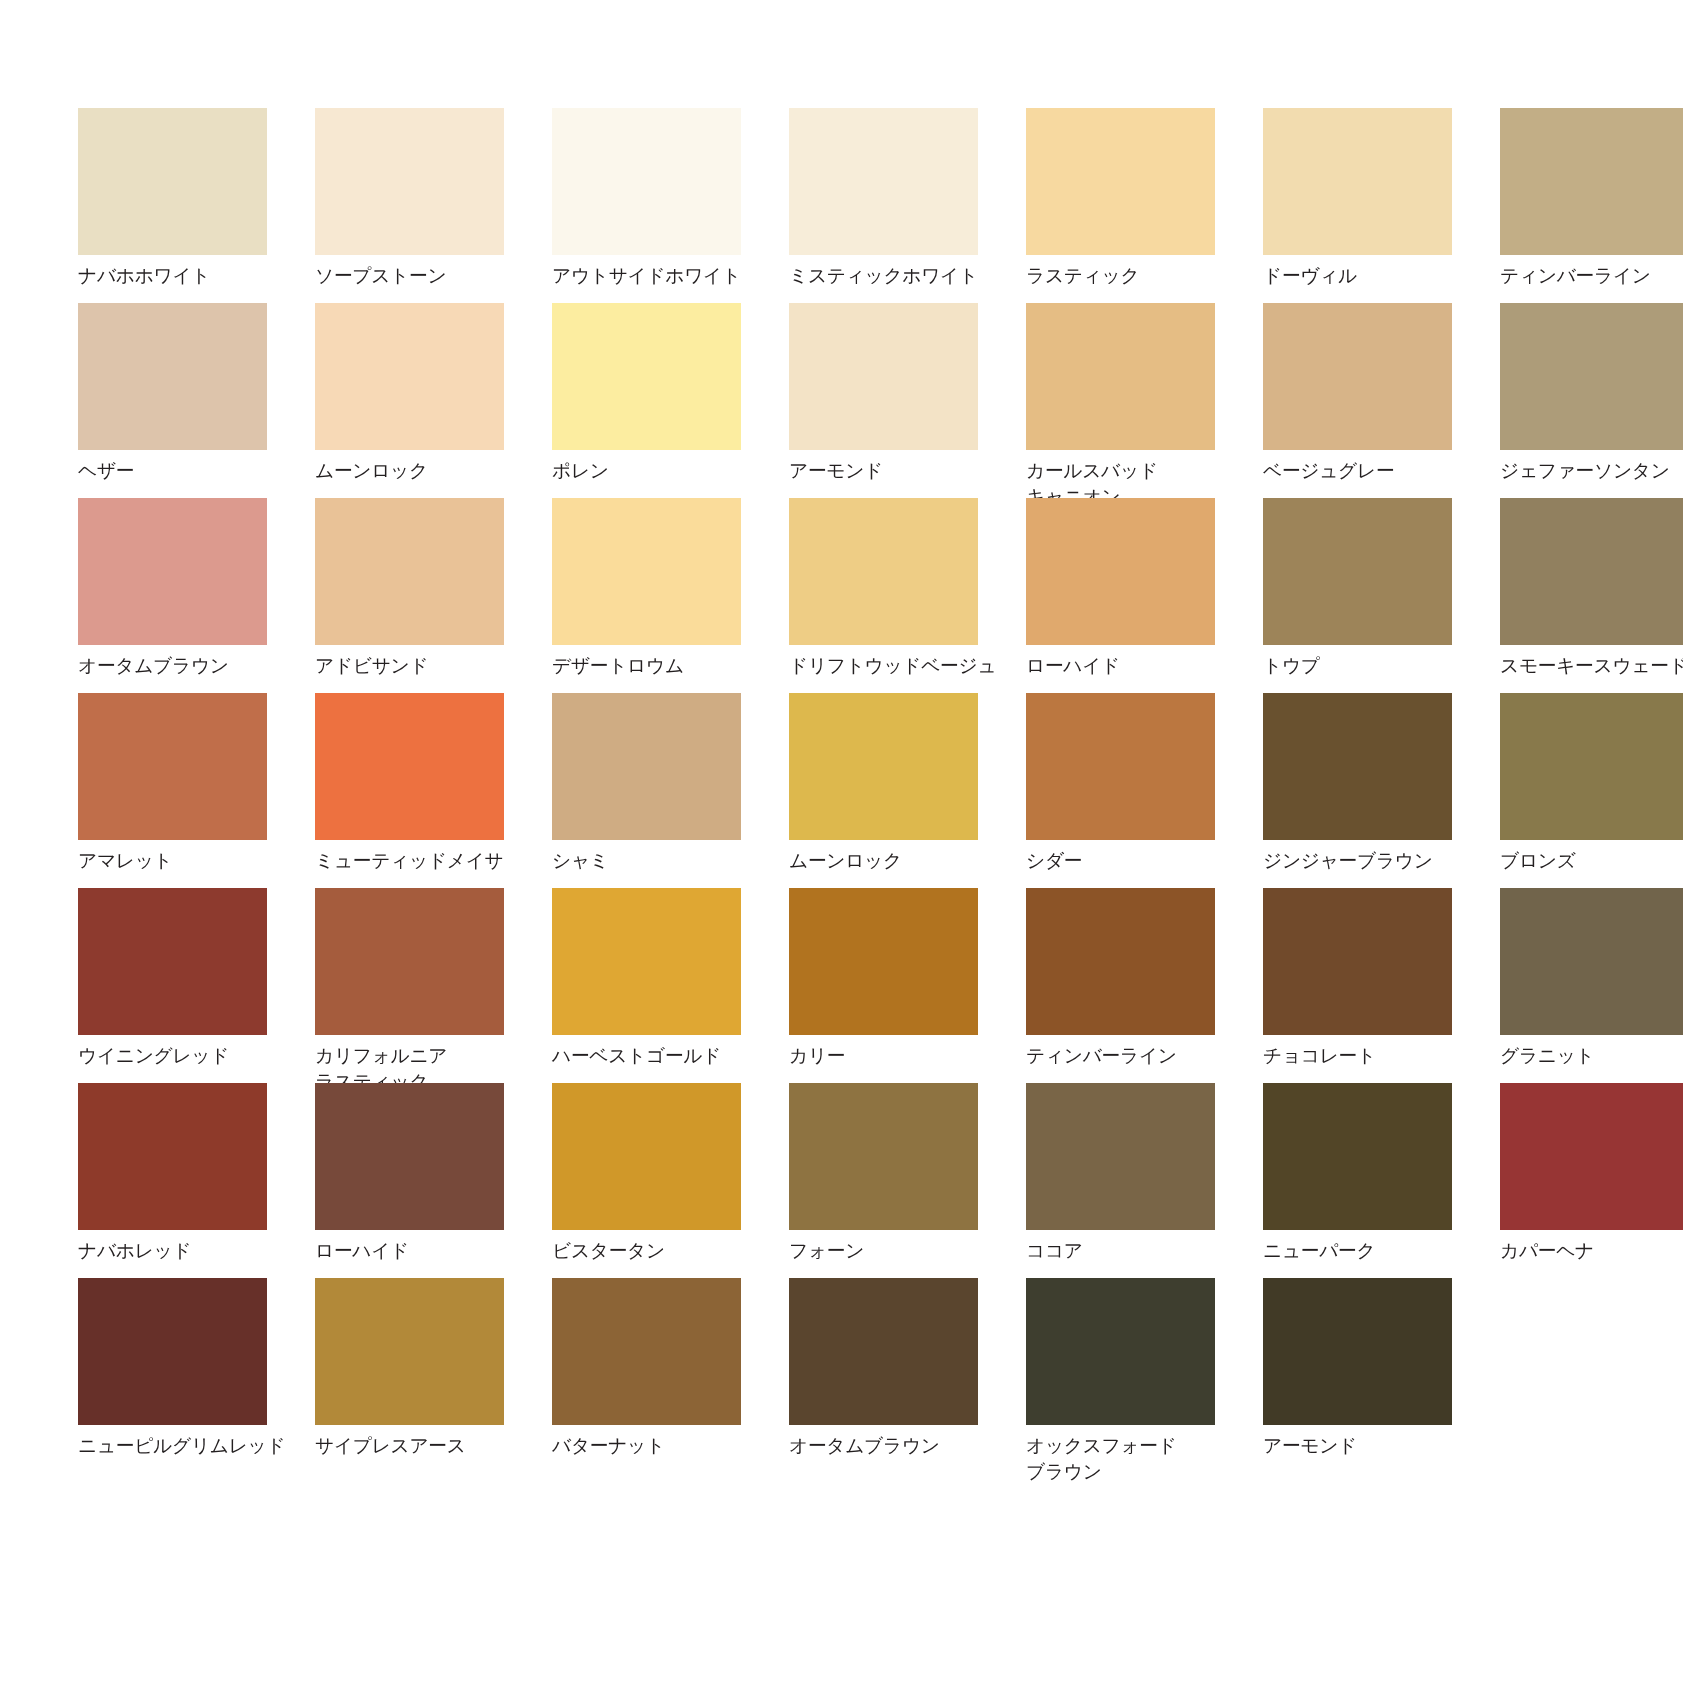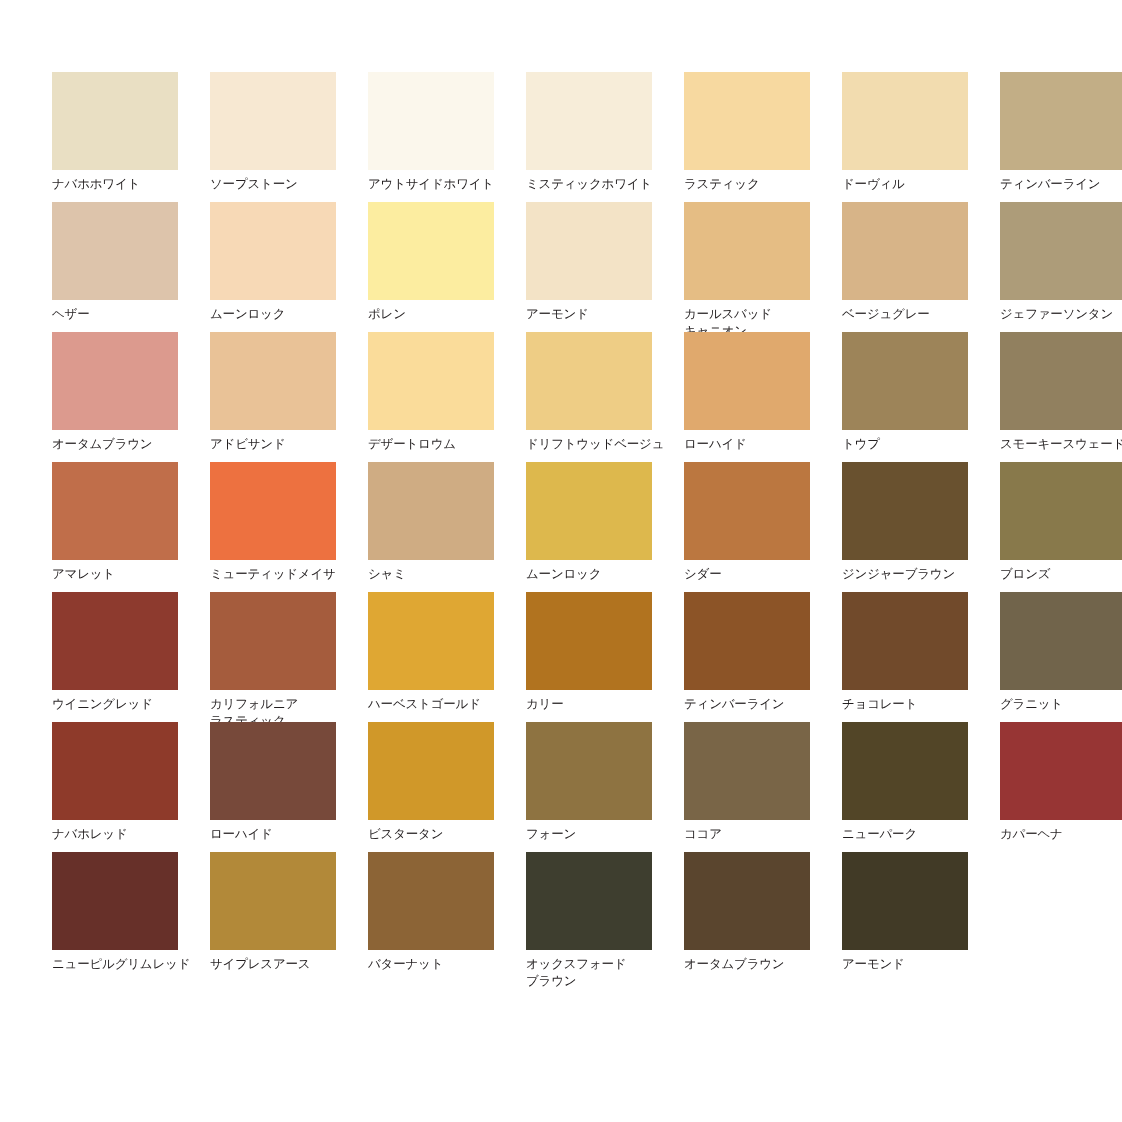--- a/index.html
+++ b/index.html
@@ -232,25 +232,25 @@
     </div>
     <div class="swatch-cell">
       <div class="swatch-chip" style="background-color: rgb(178, 137, 57);"></div>
       <div class="swatch-label">サイプレスアース</div>
     </div>
     <div class="swatch-cell">
       <div class="swatch-chip" style="background-color: rgb(140, 100, 54);"></div>
       <div class="swatch-label">バターナット</div>
     </div>
     <div class="swatch-cell">
+      <div class="swatch-chip" style="background-color: rgb(90, 69, 46);"></div>
+      <div class="swatch-label">オータムブラウン</div>
+    </div>
+    <div class="swatch-cell">
       <div class="swatch-chip" style="background-color: rgb(62, 62, 47);"></div>
       <div class="swatch-label">オックスフォード
 ブラウン</div>
     </div>
     <div class="swatch-cell">
-      <div class="swatch-chip" style="background-color: rgb(90, 69, 46);"></div>
-      <div class="swatch-label">オータムブラウン</div>
-    </div>
-    <div class="swatch-cell">
       <div class="swatch-chip" style="background-color: rgb(65, 58, 38);"></div>
       <div class="swatch-label">アーモンド</div>
     </div>
   </main>
 
 </body></html>

